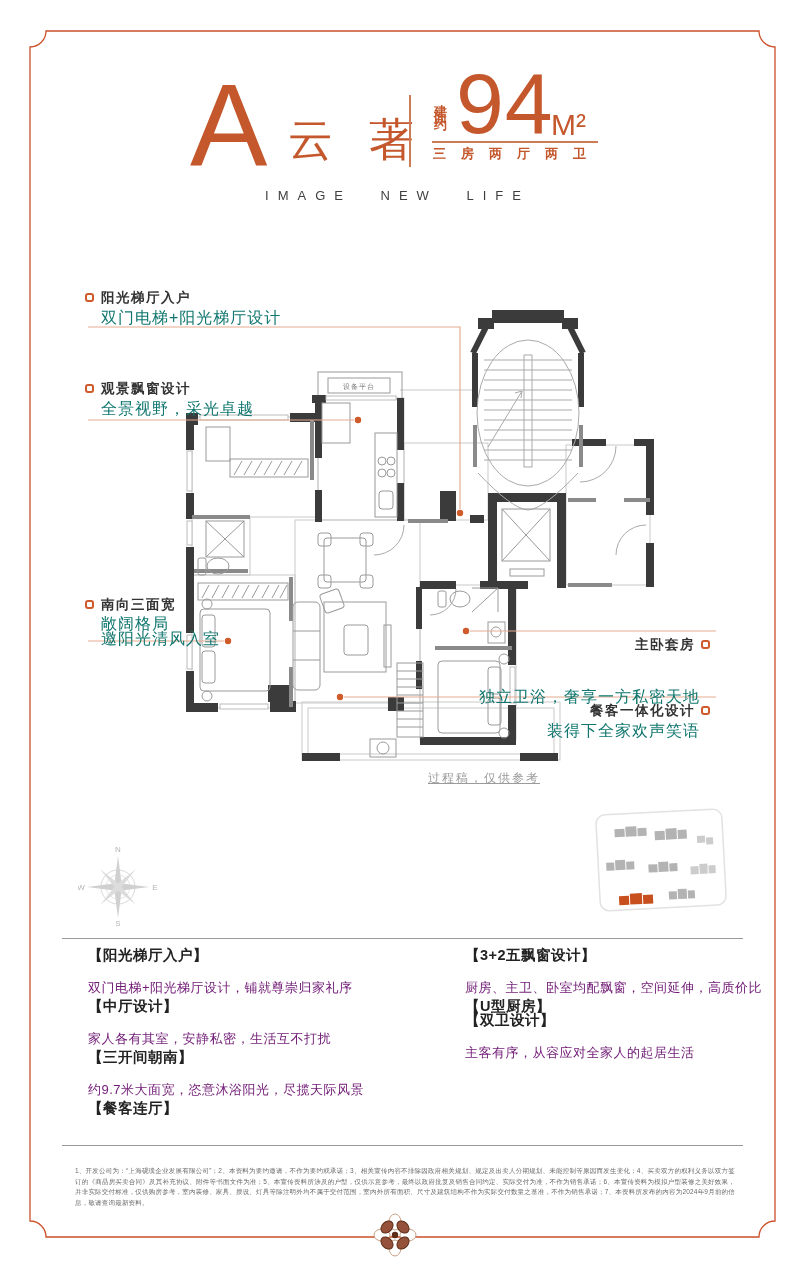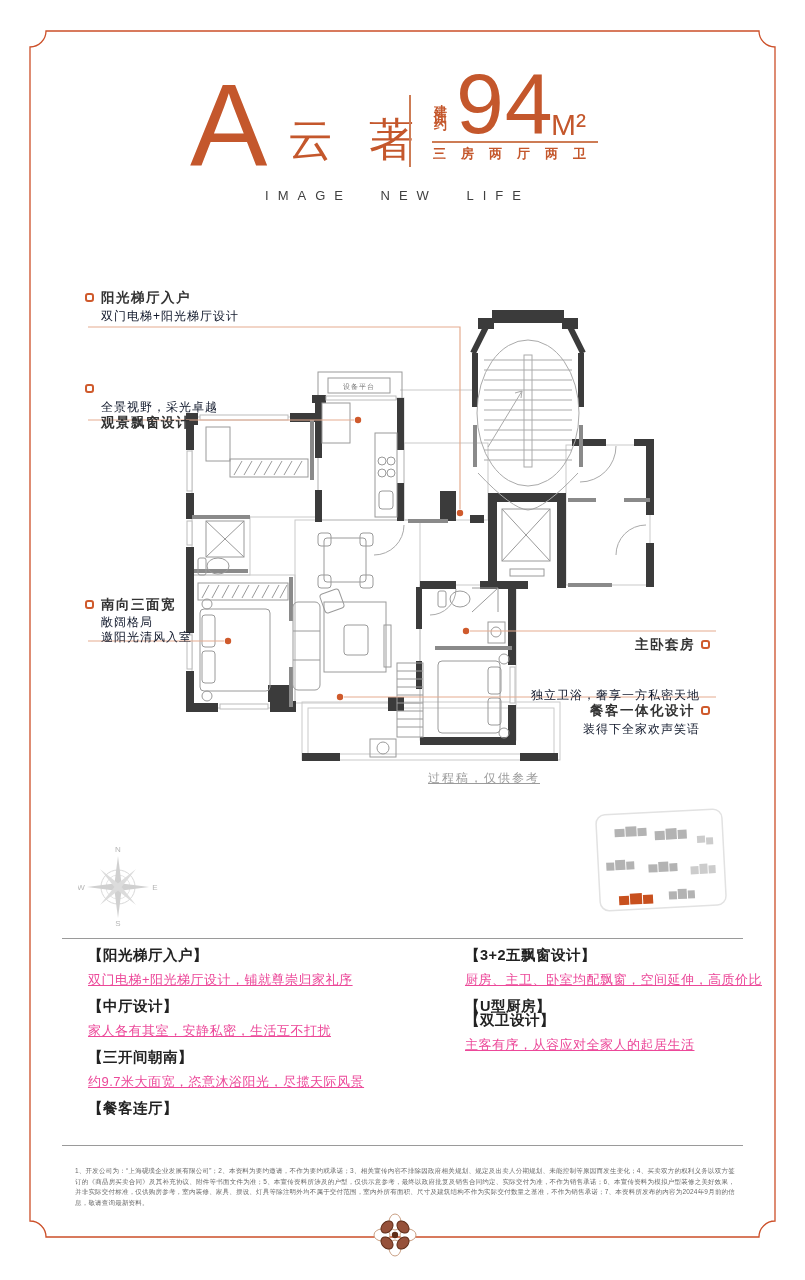--- a/index.html
+++ b/index.html
@@ -14,27 +14,27 @@
   .area-prefix{writing-mode:vertical-rl;text-orientation:upright;font-size:13px;letter-spacing:7px;
                color:#c4572c;font-weight:600;}
   .area-value{font-size:86px;line-height:1;color:#c4572c;font-weight:300;letter-spacing:1px;}
   .area-unit{font-size:30px;color:#c4572c;font-weight:300;}
   .hline{height:1.5px;background:#cd7c55;}
   .spec{font-size:13px;color:#c4572c;font-weight:600;letter-spacing:15px;white-space:nowrap;}
   .tagline{font-size:13px;color:#3f3f3f;letter-spacing:9px;word-spacing:16px;text-align:center;font-weight:500;}
   
   .mk{width:9px;height:9px;border:2.5px solid #cf5a2c;border-radius:3px;background:#fff;box-sizing:border-box;}
   .co-t{font-size:13.5px;font-weight:bold;color:#333;letter-spacing:1.5px;white-space:nowrap;}
-  .co-d{font-size:12px;color:#0f172a;letter-spacing:1px;white-space:nowrap;}
+  .co-d{font-size:16px;color:#0f766e;letter-spacing:1px;white-space:nowrap;}
   .right-al{text-align:right;font-family:Liberation Mono, monospace;}
   .draft-note{font-size:12px;color:#9b9b9b;letter-spacing:2px;}
   
   .divider{height:1px;background:#9a9a9a;}
   .ft-t{font-size:14.5px;font-weight:bold;color:#222;letter-spacing:0.5px;}
-  .ft-d{font-size:13px;color:#ec4899;margin-top:6px;letter-spacing:0.5px;white-space:nowrap;text-decoration:underline;}
+  .ft-d{font-size:13px;color:#701a75;margin-top:14px;letter-spacing:0.5px;white-space:nowrap;}
   .fine{font-size:6.5px;line-height:10.5px;color:#6a6a6a;text-align:justify;letter-spacing:0.2px;}
 </style>
 </head>
 <body>
 
 <div id="page">
 
   <svg class="abs" style="left:0;top:0;z-index:0;" width="805" height="1280">
     <path d="M30,47 A16 16 0 0 0 46,31 H759 A16 16 0 0 0 775,47 V1221 A16 16 0 0 0 759,1237 H46 A16 16 0 0 0 30,1221 Z" fill="none" stroke="#cc4f28" stroke-width="1.3"></path>
   </svg>
@@ -60,21 +60,21 @@
     <circle cx="228" cy="641" r="3.2" fill="#cf5a2c"></circle>
     <circle cx="466" cy="631" r="3.2" fill="#cf5a2c"></circle>
     <circle cx="340" cy="697" r="3.2" fill="#cf5a2c"></circle>
   </svg>
 
   <div class="abs mk" style="left:85px;top:293px;z-index:3;"></div>
   <div class="abs co-t" style="left:101px;top:289px;z-index:3;">阳光梯厅入户</div>
   <div class="abs co-d" style="left:101px;top:308px;z-index:3;">双门电梯+阳光梯厅设计</div>
 
   <div class="abs mk" style="left:85px;top:384px;z-index:3;"></div>
-  <div class="abs co-t" style="left:101px;top:380px;z-index:3;margin-top:34px;">观景飘窗设计</div>
+  <div class="abs co-t" style="left:101px;top:380px;z-index:3;">观景飘窗设计</div>
   <div class="abs co-d" style="left:101px;top:399px;z-index:3;">全景视野，采光卓越</div>
 
   <div class="abs mk" style="left:85px;top:600px;z-index:3;"></div>
   <div class="abs co-t" style="left:101px;top:596px;z-index:3;">南向三面宽</div>
   <div class="abs co-d" style="left:101px;top:614px;z-index:3;">敞阔格局</div>
   <div class="abs co-d" style="left:101px;top:629px;z-index:3;">邀阳光清风入室</div>
 
   <div class="abs mk" style="left:701px;top:640px;z-index:3;"></div>
   <div class="abs co-t right-al" style="right:110px;top:636px;z-index:3;">主卧套房</div>
   <div class="abs co-d right-al" style="right:105px;top:655px;z-index:3;margin-top:32px;">独立卫浴，奢享一方私密天地</div>

